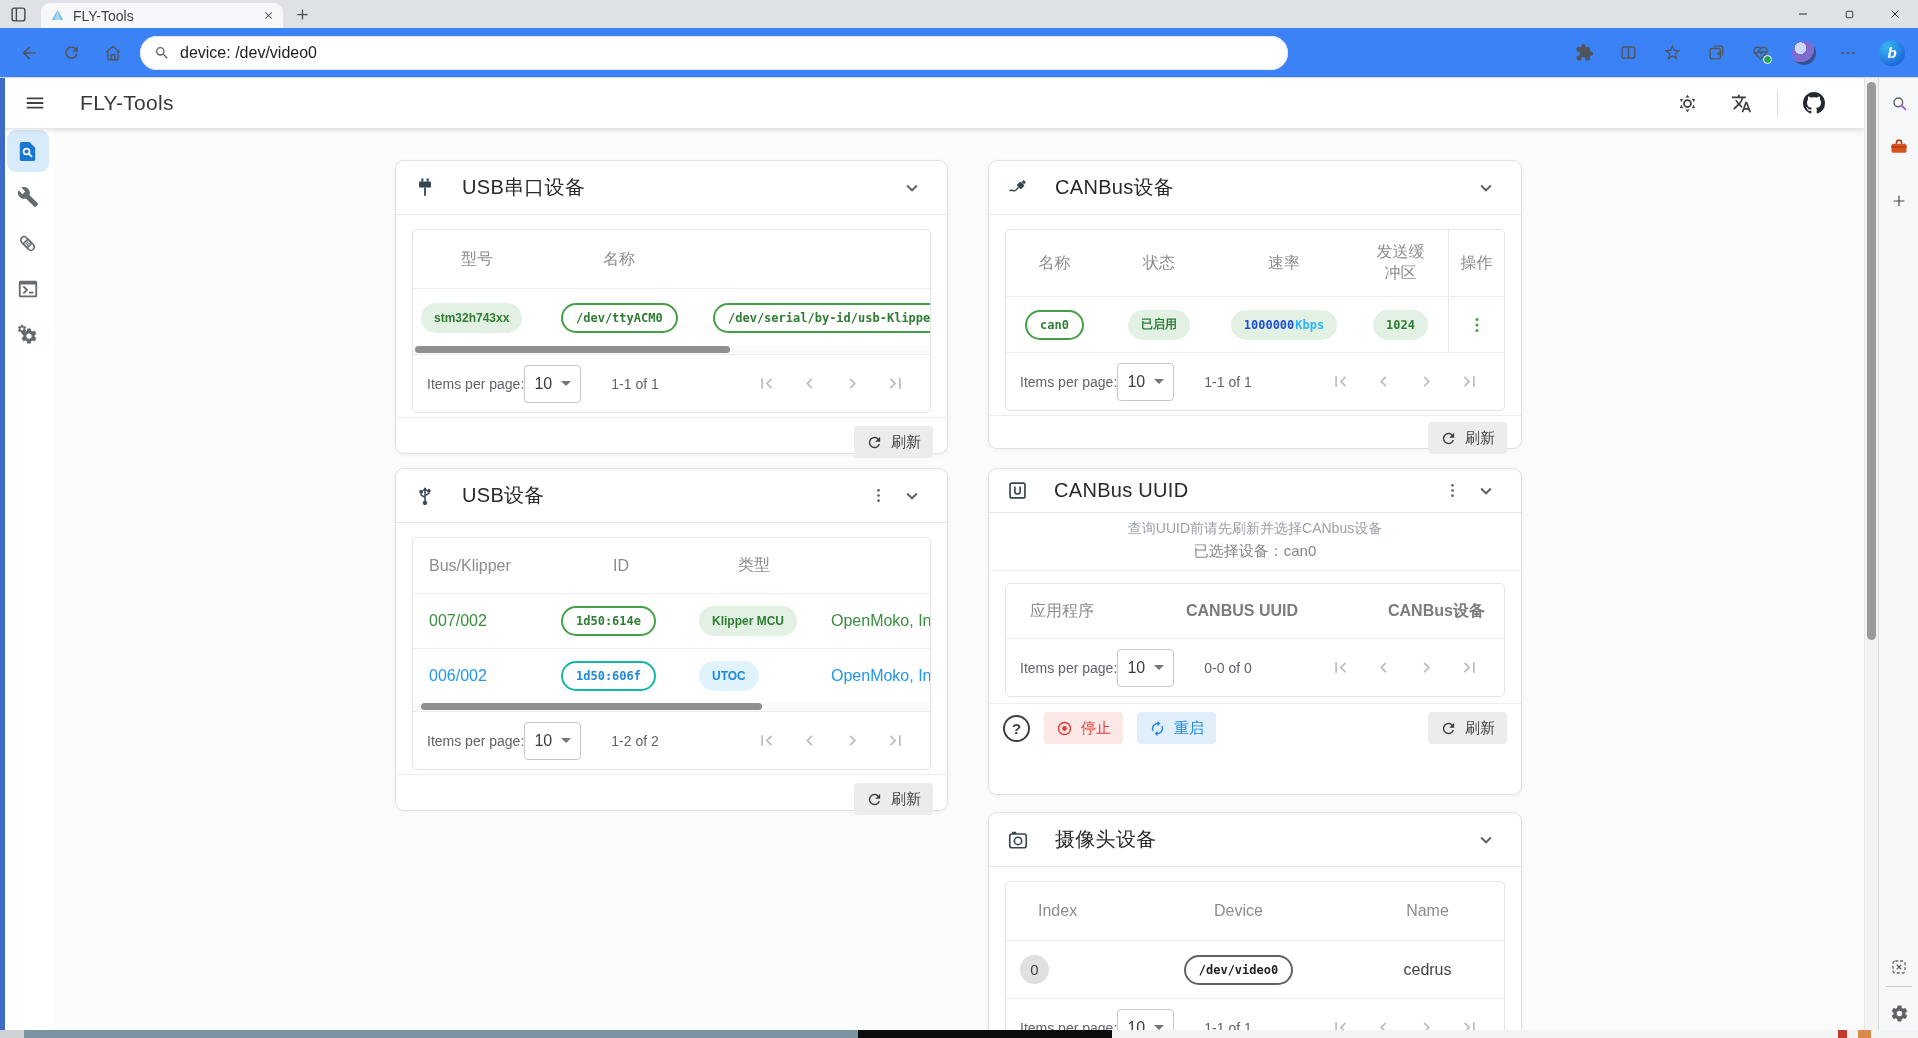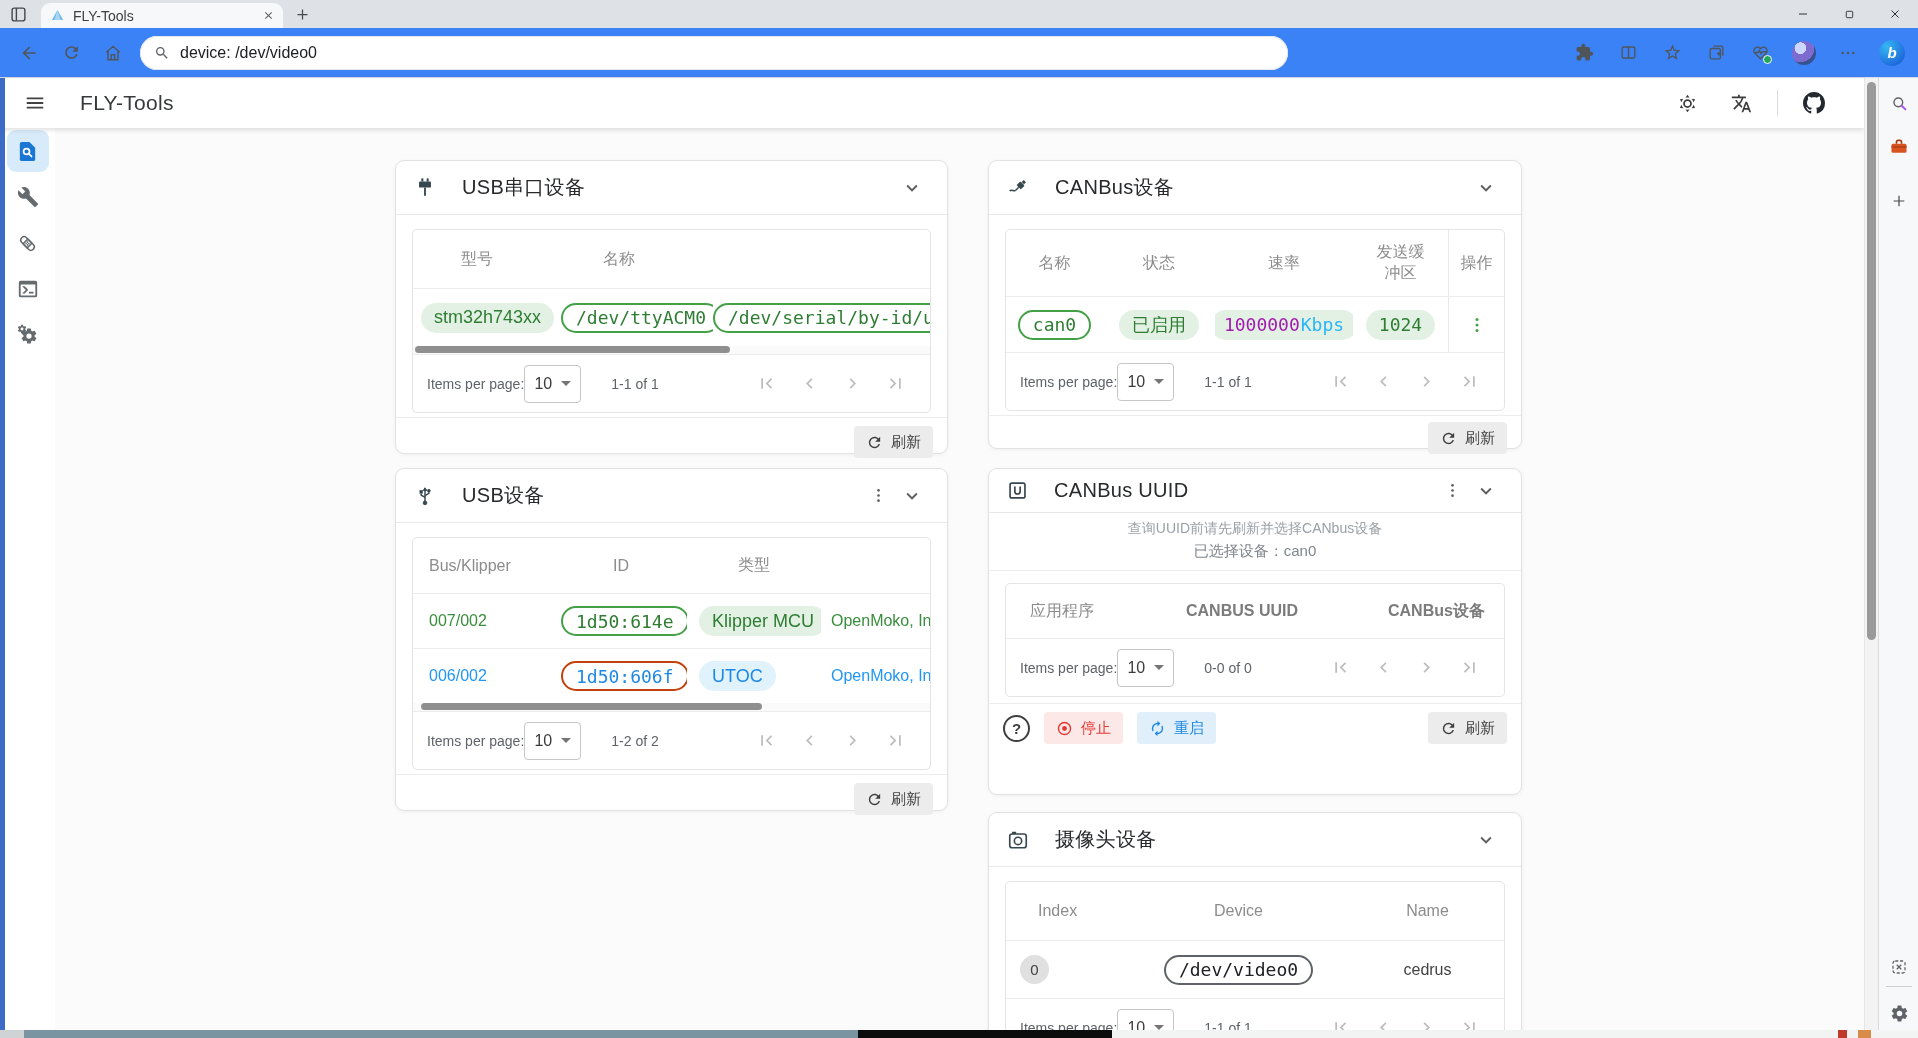--- a/index.html
+++ b/index.html
@@ -71,29 +71,29 @@
 
   .g1{display:grid;grid-template-columns:148px 152px 1fr;min-height:58px;align-items:center}
   .g2{display:grid;grid-template-columns:97px 112px 138px 95px 1fr;min-height:56px;align-items:center}
   .g2.thead{min-height:66px}
   .g3{display:grid;grid-template-columns:142px 132px 134px 1fr;min-height:55px;align-items:center}
   .g4{display:grid;grid-template-columns:150px 170px 1fr;min-height:54px;align-items:center}
   .g5{display:grid;grid-template-columns:120px 225px 1fr;min-height:58px;align-items:center}
   .opcol{border-left:1px solid #e8e8e8;height:100%;display:flex;align-items:center;justify-content:center}
 
   .chip{display:inline-flex;align-items:center;height:30px;padding:0 13px;border-radius:15px;
-    font-size:18px;font-weight:400;white-space:nowrap}
+    font-size:12px;font-weight:700;white-space:nowrap}
   .o-green{border:2px solid #43A047;color:#2E7D32}
   .f-green{background:#E3F1E4;color:#2E7D32}
-  .o-blue{border:2px solid #c2410c;color:#1E88E5}
+  .o-blue{border:2px solid #14b8a6;color:#1E88E5}
   .f-blue{background:#E0F2FB;color:#1E88E5}
   .o-dark{border:2px solid #5f6368;color:#202124}
   .txt-green{color:#388E3C}
   .txt-blue{color:#2196F3}
-  .rate-v{color:#a21caf}
+  .rate-v{color:#1d4ed8}
   .rate-u{color:#29B6F6;margin-left:1px}
 
   .hscroll{height:8px;background:#fafafa;position:relative}
   .hthumb{position:absolute;top:0;height:7px;background:#8f8f8f;border-radius:4px}
 
   .pag{display:flex;align-items:center;height:58px;padding:0 14px;color:#5f6368;font-size:14px;border-top:1px solid #ededed}
   .psel{display:flex;align-items:center;justify-content:center;gap:9px;width:57px;height:38px;border:1px solid #c6c6c6;
     border-radius:4px;color:#3c3c3c;font-size:16px}
   .caret{width:0;height:0;border-left:5px solid transparent;border-right:5px solid transparent;border-top:5px solid #757575}
   .prange{margin-left:30px}

